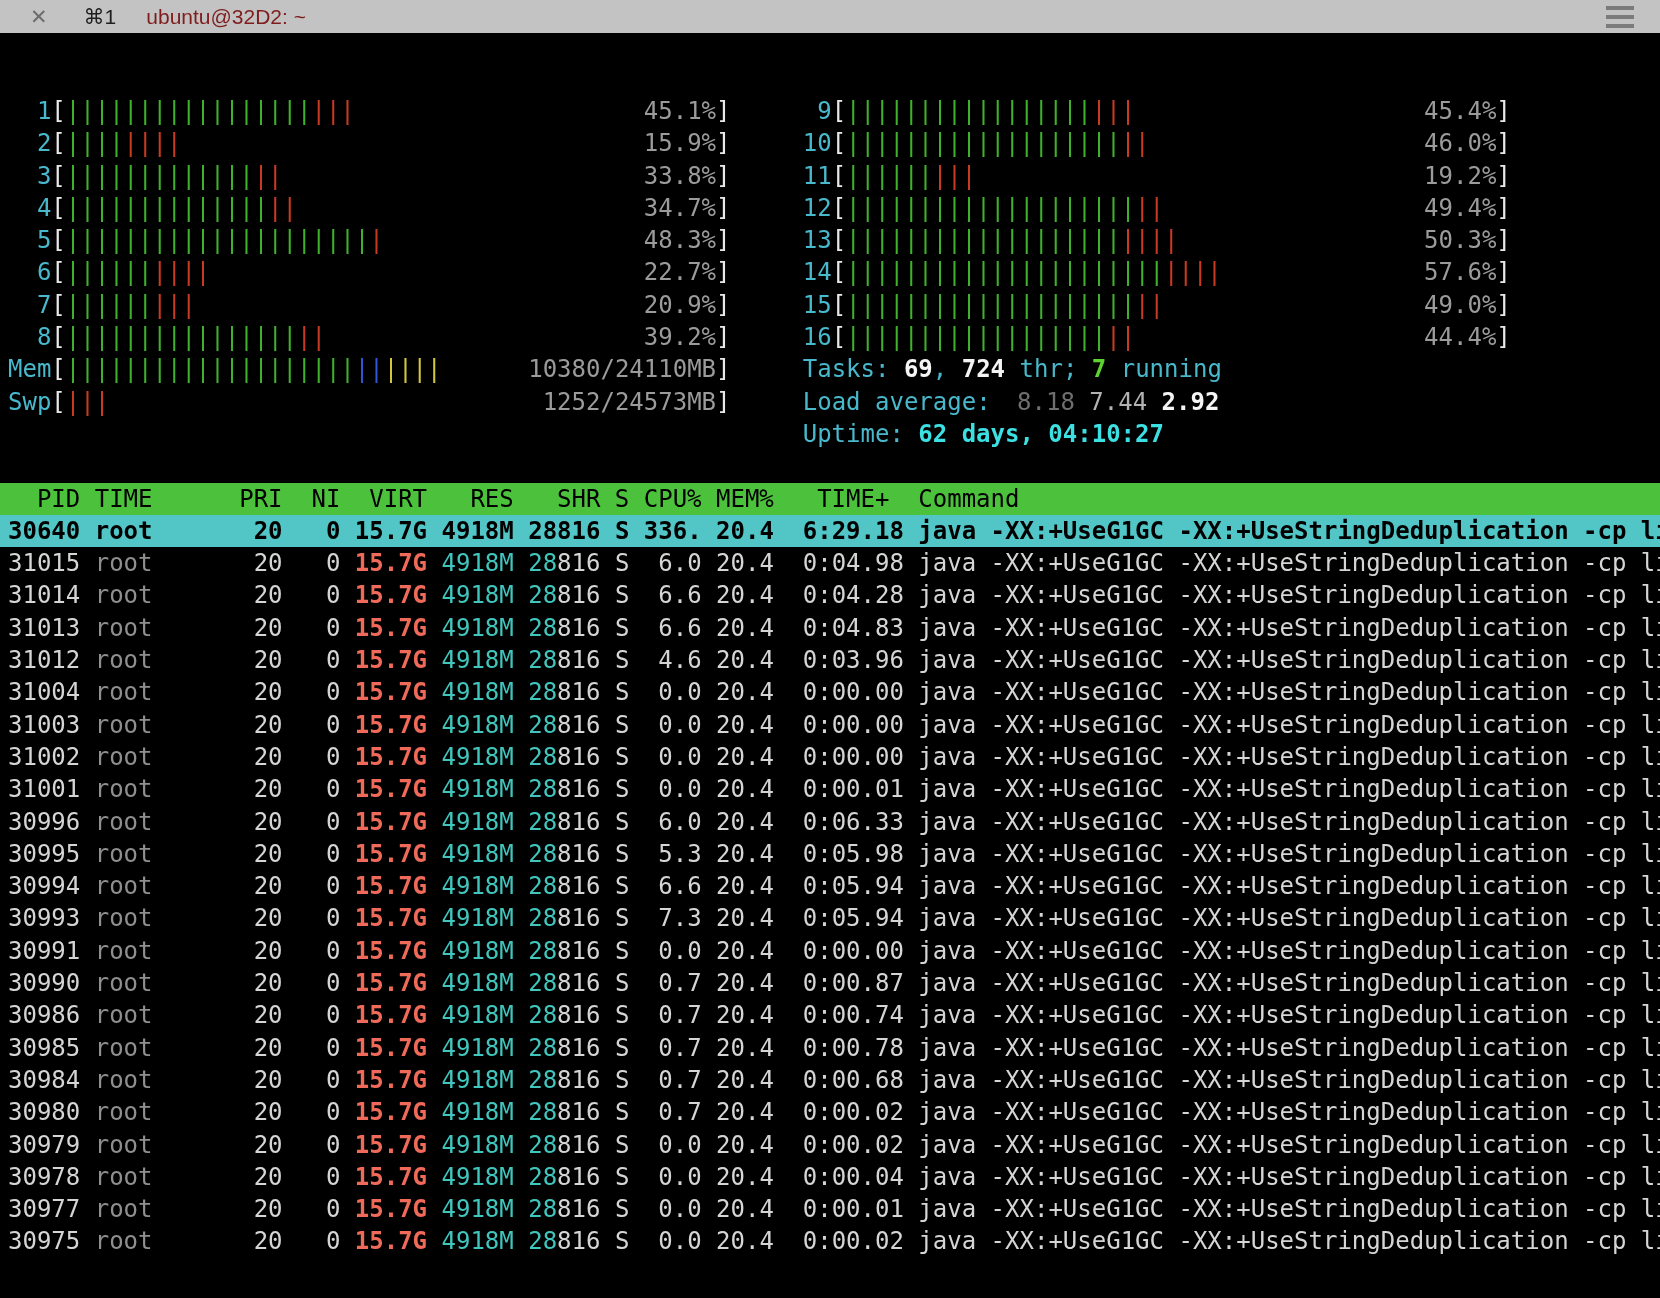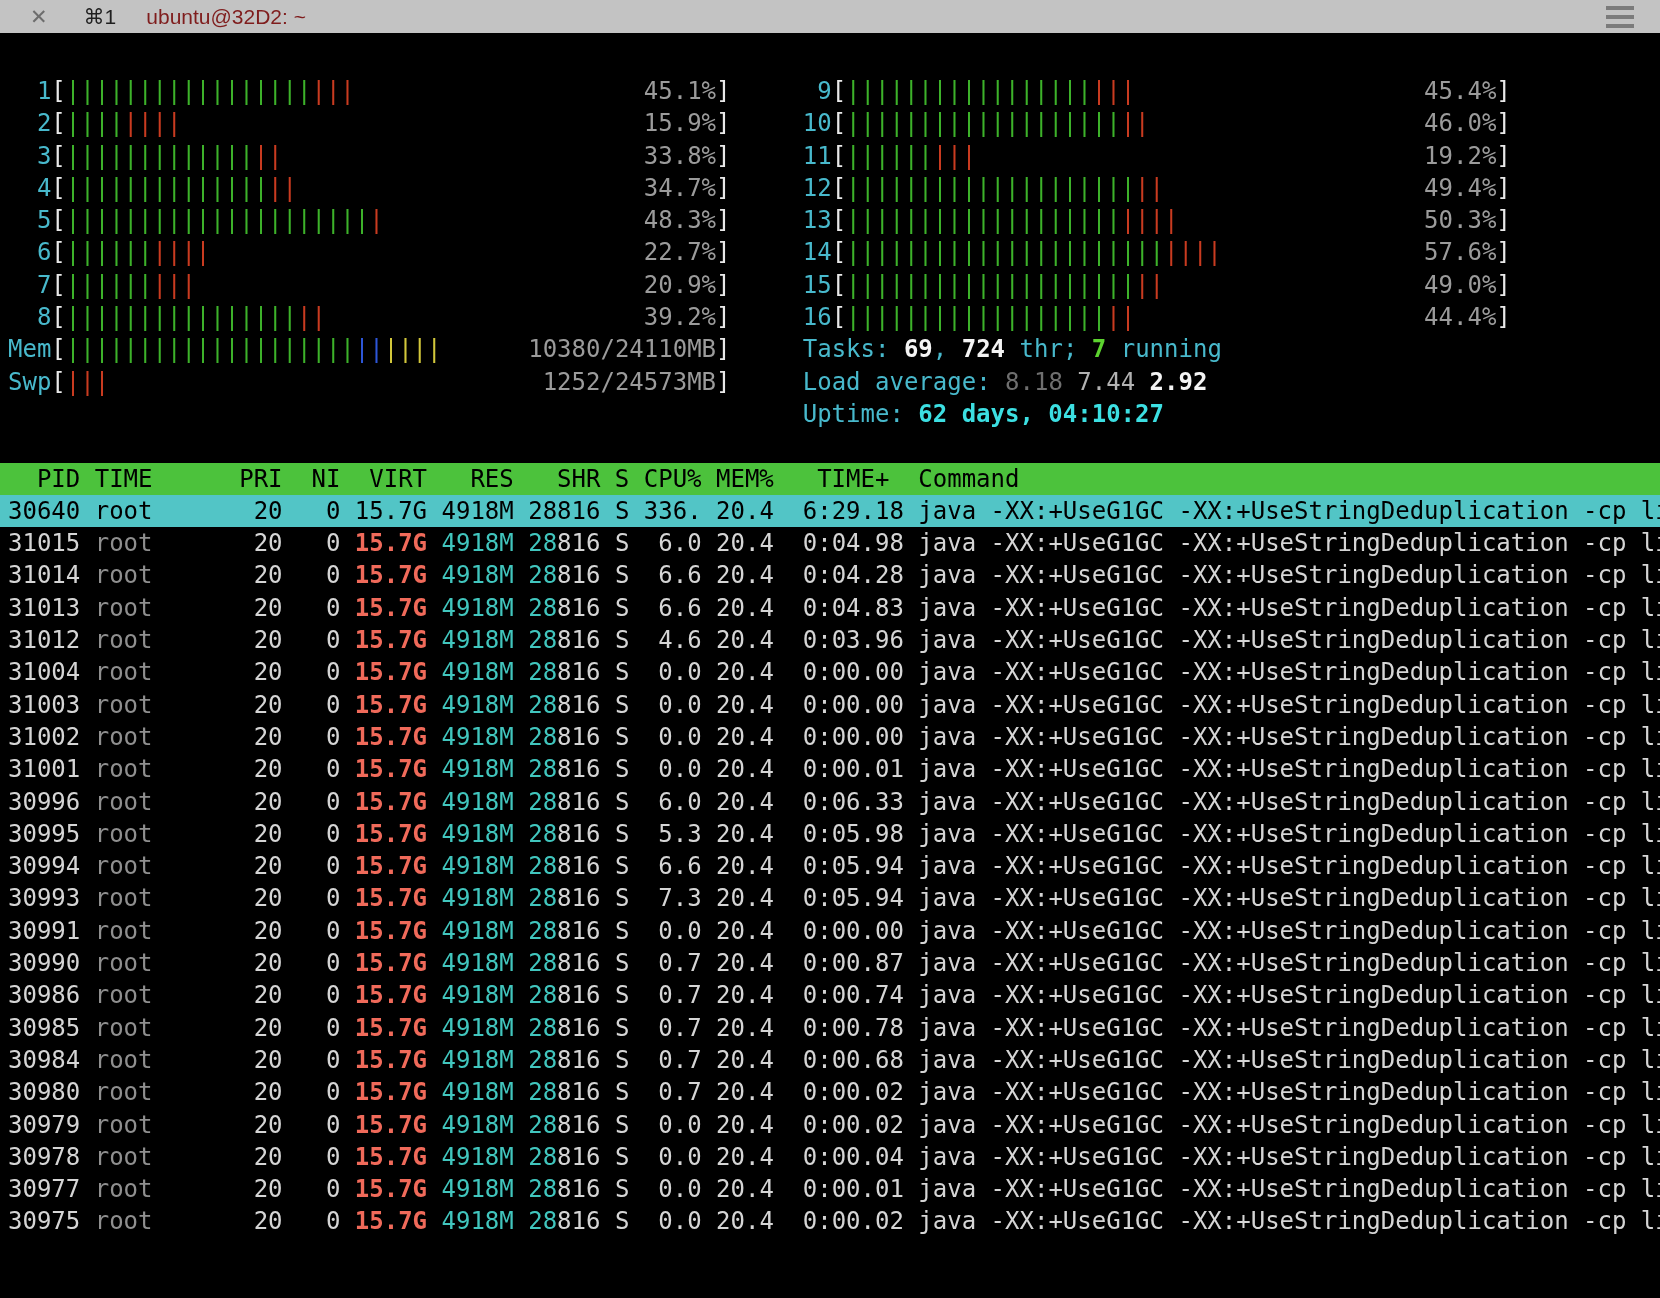--- a/index.html
+++ b/index.html
@@ -9,46 +9,46 @@
   .titlebar{height:33px;background:#c3c3c3;display:flex;align-items:center;
     font-family:"Liberation Sans",sans-serif;position:relative;}
   .tb-close{color:#6d6d6d;font-size:21px;margin-left:30px;line-height:33px;}
   .tb-tab{color:#1f1f1f;font-size:21px;margin-left:36px;}
   .tb-title{color:#7f1d1d;font-size:21px;margin-left:30px;}
   .tb-menu{margin-left:auto;margin-right:26px;display:flex;flex-direction:column;gap:5px;}
   .tb-menu i{display:block;width:28px;height:4px;background:#7b7b7b;}
 
   
   .term{background:#000;font-family:"DejaVu Sans Mono",monospace;font-size:24px;}
-  #meters{padding-top:42px;}
+  #meters{padding-top:62px;}
   .line{white-space:pre;height:32.3px;line-height:32.3px;padding-left:8px;overflow:hidden;}
 
   
   .cy{color:#48b9cc;}                       
   .cyb{color:#3cdfe2;font-weight:bold;}     
   .wt{color:#e9e9e9;}                       
   .gy{color:#9b9b9b;}                       
   .wb{color:#f4f4f4;font-weight:bold;}      
   .gb{color:#5cd32f;font-weight:bold;}      
-  .gd{color:#6f6f6f;}                       
+  .gd{color:#6f6f6f;margin-left:12px;}                       
   .gm{color:#b2b2b2;}                       
   .bg{color:#3db22a;}                       
   .br{color:#c93b20;}                       
   .bb{color:#2d56d8;}                       
   .by{color:#d2c73b;}                       
 
   
   .hdr{background:#4cc23c;color:#000;}
   .row{color:#d5d5d5;}
   .rt{color:#d5d5d5;}
   .us{color:#8f8f8f;}
   .vt{color:#f06a5a;font-weight:bold;}
   .rs{color:#41c6be;}
   .row.sel{background:#52c5c6;}
-  .row.sel span{color:#000 !important;font-weight:normal;margin-top:28px;}
+  .row.sel span{color:#000 !important;font-weight:bold;margin-top:28px;}
 </style>
 </head>
 <body>
 
 <div class="titlebar">
   <span class="tb-close">✕</span>
   <span class="tb-tab">⌘1</span>
   <span class="tb-title">ubuntu@32D2: ~</span>
   <span class="tb-menu">
       <i></i>

